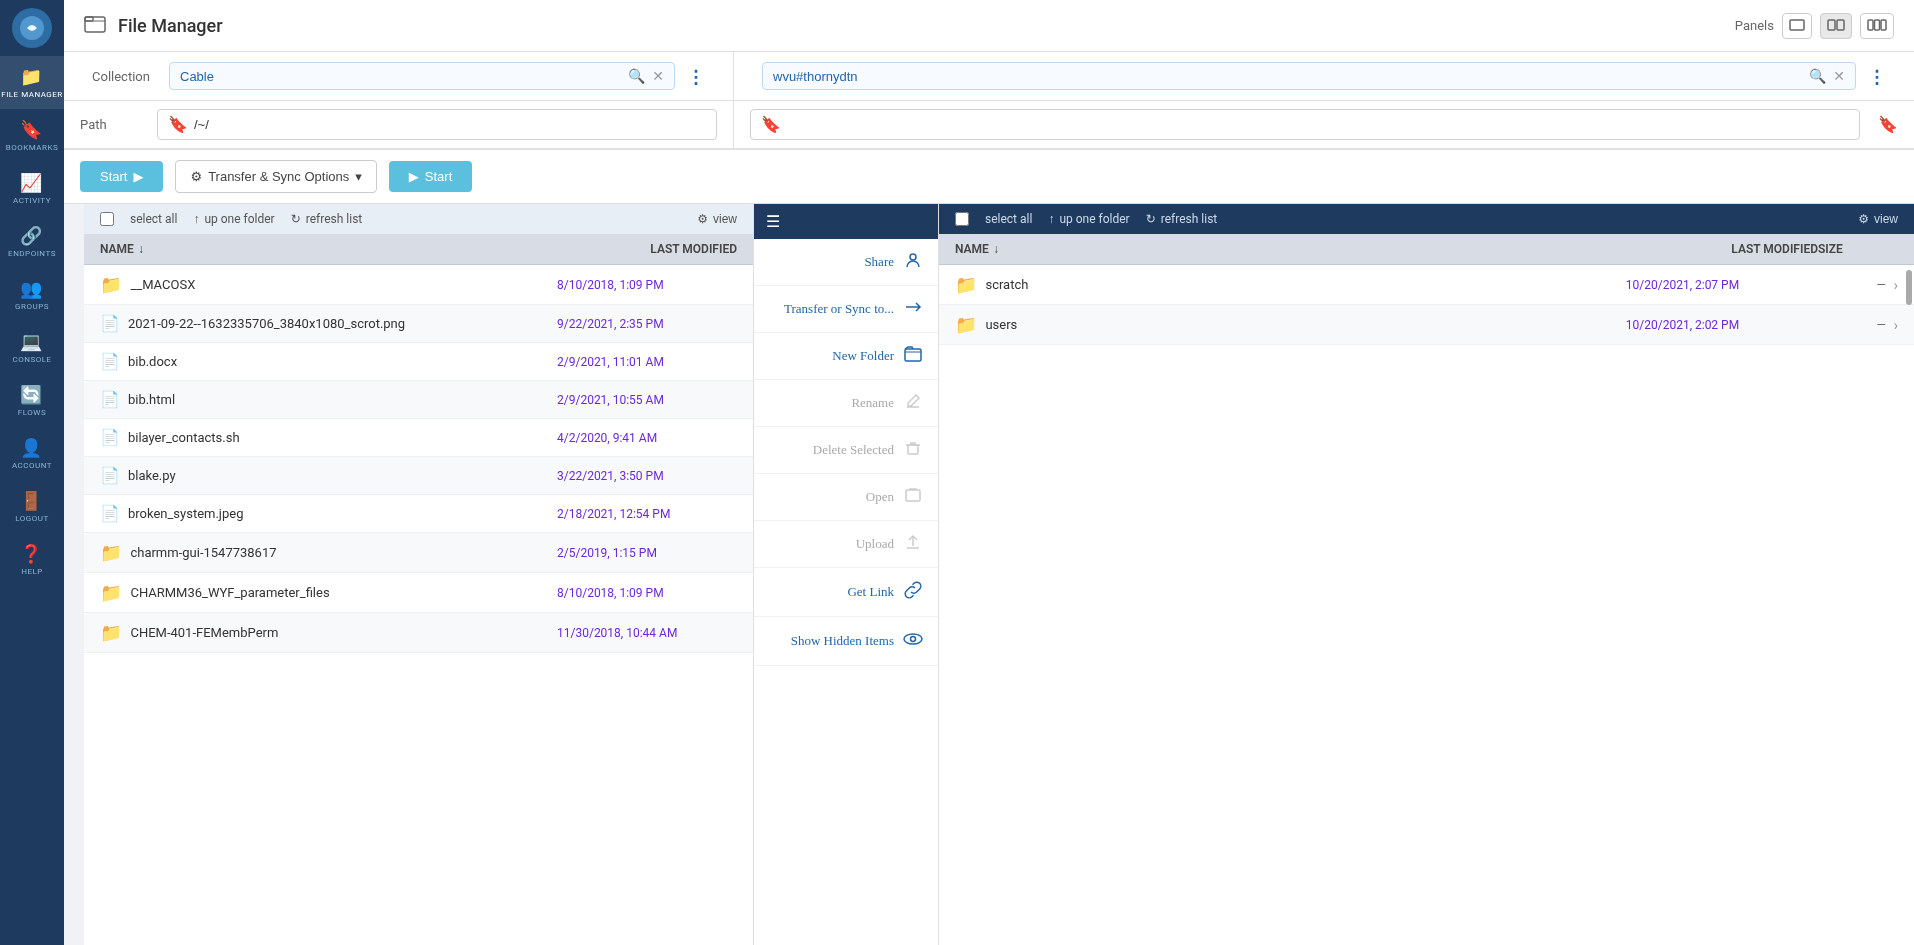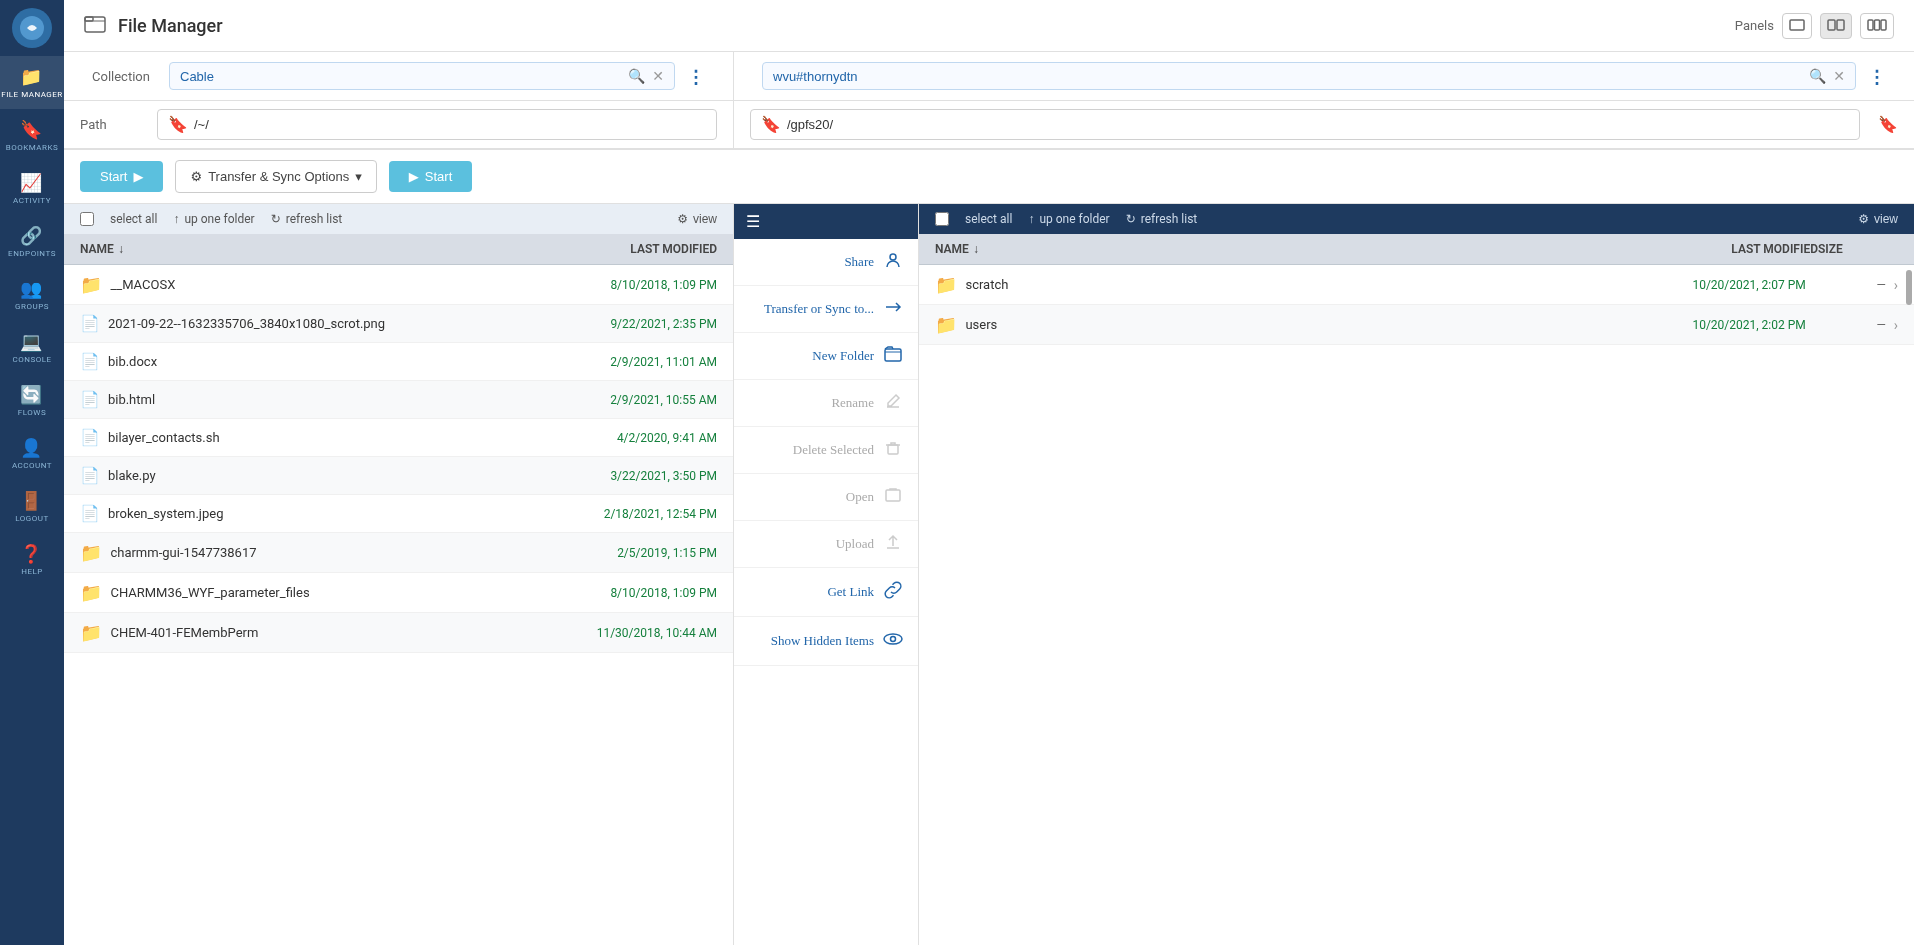--- a/index.html
+++ b/index.html
@@ -308,21 +308,21 @@
       display: flex;
       align-items: center;
       padding: 9px 16px;
       border-bottom: 1px solid #f0f0f0;
       font-size: 13px;
       color: #333;
       cursor: pointer;
     }
     .file-row.alt { background: #f8f9fa; }
     .file-row .col-name { flex: 1; display: flex; align-items: center; gap: 8px; }
-    .file-row .col-modified { width: 180px; text-align: right; color: #15803d; font-size: 12px; }
+    .file-row .col-modified { width: 180px; color: #6d28d9; font-size: 12px; }
     .file-row .col-size { width: 80px; text-align: right; color: #666; font-size: 12px; }
     .file-row .chevron { color: #999; font-size: 14px; margin-left: 8px; }
 
     .file-icon-folder { color: #f0a030; font-size: 18px; }
     .file-icon-file { color: #8899aa; font-size: 16px; }
 
     
     .right-file-list-header {
       display: flex;
       align-items: center;
@@ -334,20 +334,21 @@
       color: #444;
     }
     .right-file-list-header .col-name { flex: 1; display: flex; align-items: center; gap: 4px; }
     .right-file-list-header .col-modified { width: 200px; text-align: right; }
     .right-file-list-header .col-size { width: 80px; text-align: left; }
 
     .two-col {
       display: flex;
       flex: 1;
       overflow: hidden;
+      margin-left: 20px;
     }
   </style>
 </head>
 <body>
 
 <div class="sidebar">
   <div class="sidebar-logo">
     <svg width="26" height="26" viewBox="0 0 26 26" fill="none">
       <circle cx="13" cy="13" r="12" fill="#5ba3d9" opacity="0.8"></circle>
       <path d="M8 13 Q13 7 18 13 Q13 19 8 13Z" fill="white" opacity="0.9"></path>
@@ -455,21 +456,20 @@
         <div class="collection-input-wrap">
           <input class="collection-input" type="text" value="wvu#thornydtn" style="">
           <span class="collection-icon">🔍</span>
           <span class="collection-close">✕</span>
         </div>
         <span class="collection-menu">⋮</span>
       </div>
       <div class="path-bar">
         <div class="path-input-wrap">
           <span class="bookmark-icon">🔖</span>
-          <input class="path-input" type="text" value="/gpfs20/" style="">
         </div>
         <span class="bookmark-icon" style="margin-left:6px;">🔖</span>
       </div>
     </div>
   </div>
 
   <div style="background:white; padding:10px 16px; display:flex; align-items:center; gap:12px; border-bottom:1px solid #e0e0e0; flex-shrink:0;">
     <button class="start-btn">
       <span>Start</span>
       <span>▶</span>

